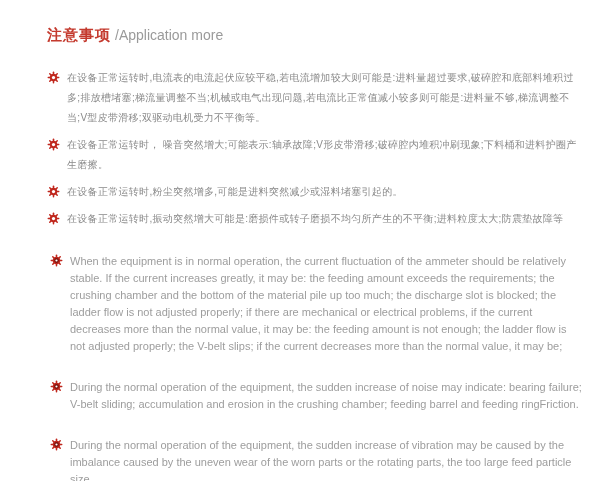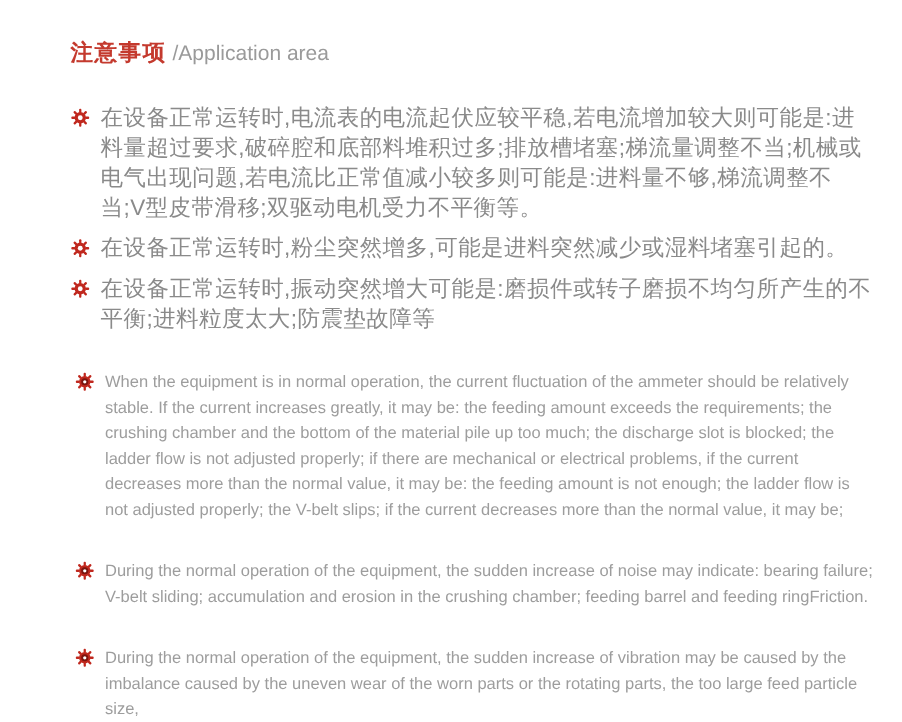--- a/index.html
+++ b/index.html
@@ -7,21 +7,21 @@
     width:601px; height:481px; background:#ffffff; position:relative; overflow:hidden;
     font-family:"Liberation Sans", sans-serif; box-sizing:border-box;
   }
   .content { padding:20px 18px 0 47px; box-sizing:border-box; }
 
   .title { margin:6px 0 24px 0; font-size:15px; line-height:18px; }
   .title .zh { color:#c43a2e; font-weight:bold; letter-spacing:1px;text-align:center; }
   .title .en { color:#9a9a9a; font-weight:400; margin-left:4px; font-size:14px; }
 
   .notice { position:relative; padding-left:20px; }
-  .cn-list .notice { margin-bottom:7px; color:#8a8a8a; font-size:15px; line-height:20px; letter-spacing:0.3px; }
+  .cn-list .notice { margin-bottom:7px; color:#8a8a8a; font-size:10px; line-height:20px; letter-spacing:0.3px; }
   .en-list { margin-top:22px; padding-left:3px; }
   .en-list .notice { margin-bottom:13px; color:#9d9d9d; font-size:11px; line-height:17px;margin-top:24px; }
 
   .gear { position:absolute; left:0; top:3px; width:13px; height:13px; }
   .en-list .gear { top:1px; }
   .gear svg { display:block; width:13px; height:13px; }
   .notice p { margin:0; }
 </style>
 </head>
 <body>
@@ -41,32 +41,41 @@
       </g>
       <circle cx="12" cy="12" r="7"></circle>
     </g>
   </defs>
 </svg>
 
 <div class="page">
   <div class="content">
 
     <h2 class="title">
-      <span class="zh">注意事项</span><span class="en">/Application area</span>
+      <span class="zh">注意事项</span><span class="en">/Application more</span>
     </h2>
 
     <div class="cn-list">
       <div class="notice">
         <span class="gear">
           <svg viewBox="0 0 24 24">
               <use href="#gearShape" fill="#c0281e"></use>
               <circle cx="12" cy="12" r="3" fill="#ffffff"></circle>
             </svg>
         </span>
         <p>在设备正常运转时,电流表的电流起伏应较平稳,若电流增加较大则可能是:进料量超过要求,破碎腔和底部料堆积过多;排放槽堵塞;梯流量调整不当;机械或电气出现问题,若电流比正常值减小较多则可能是:进料量不够,梯流调整不当;V型皮带滑移;双驱动电机受力不平衡等。</p>
+      </div>
+      <div class="notice">
+        <span class="gear">
+          <svg viewBox="0 0 24 24">
+              <use href="#gearShape" fill="#c0281e"></use>
+              <circle cx="12" cy="12" r="3" fill="#ffffff"></circle>
+            </svg>
+        </span>
+        <p>在设备正常运转时， 噪音突然增大;可能表示:轴承故障;V形皮带滑移;破碎腔内堆积冲刷现象;下料桶和进料护圈产生磨擦。</p>
       </div>
       <div class="notice">
         <span class="gear">
           <svg viewBox="0 0 24 24">
               <use href="#gearShape" fill="#c0281e"></use>
               <circle cx="12" cy="12" r="3" fill="#ffffff"></circle>
             </svg>
         </span>
         <p>在设备正常运转时,粉尘突然增多,可能是进料突然减少或湿料堵塞引起的。</p>
       </div>

